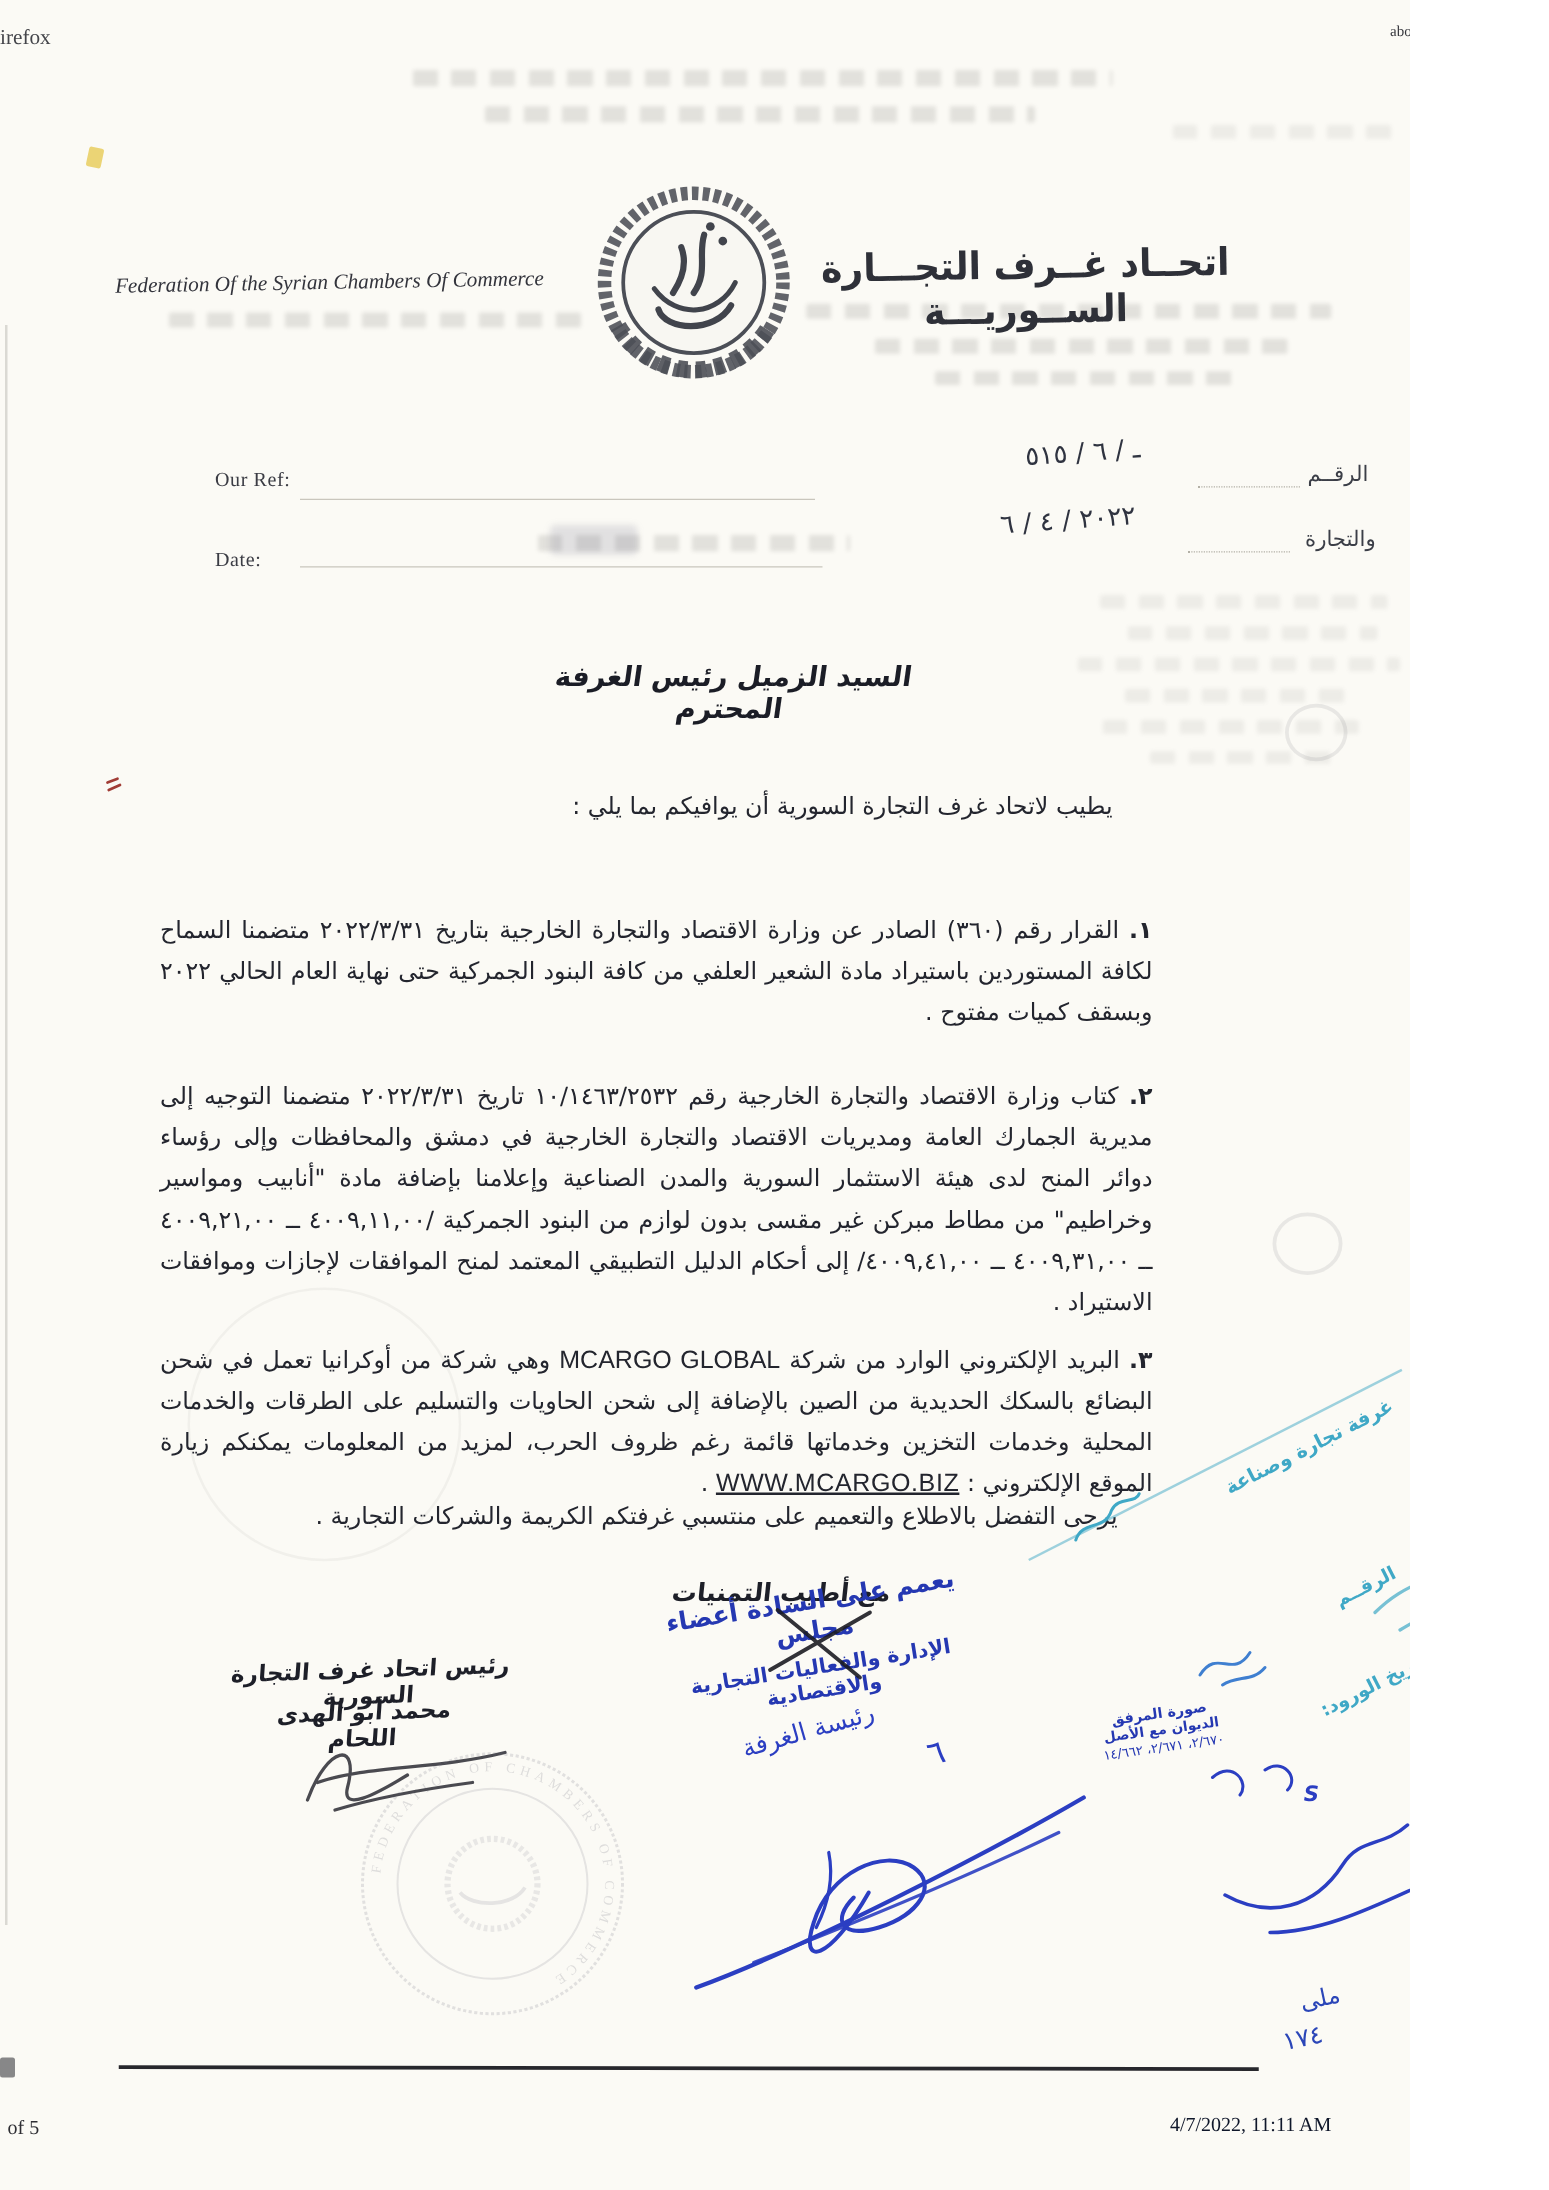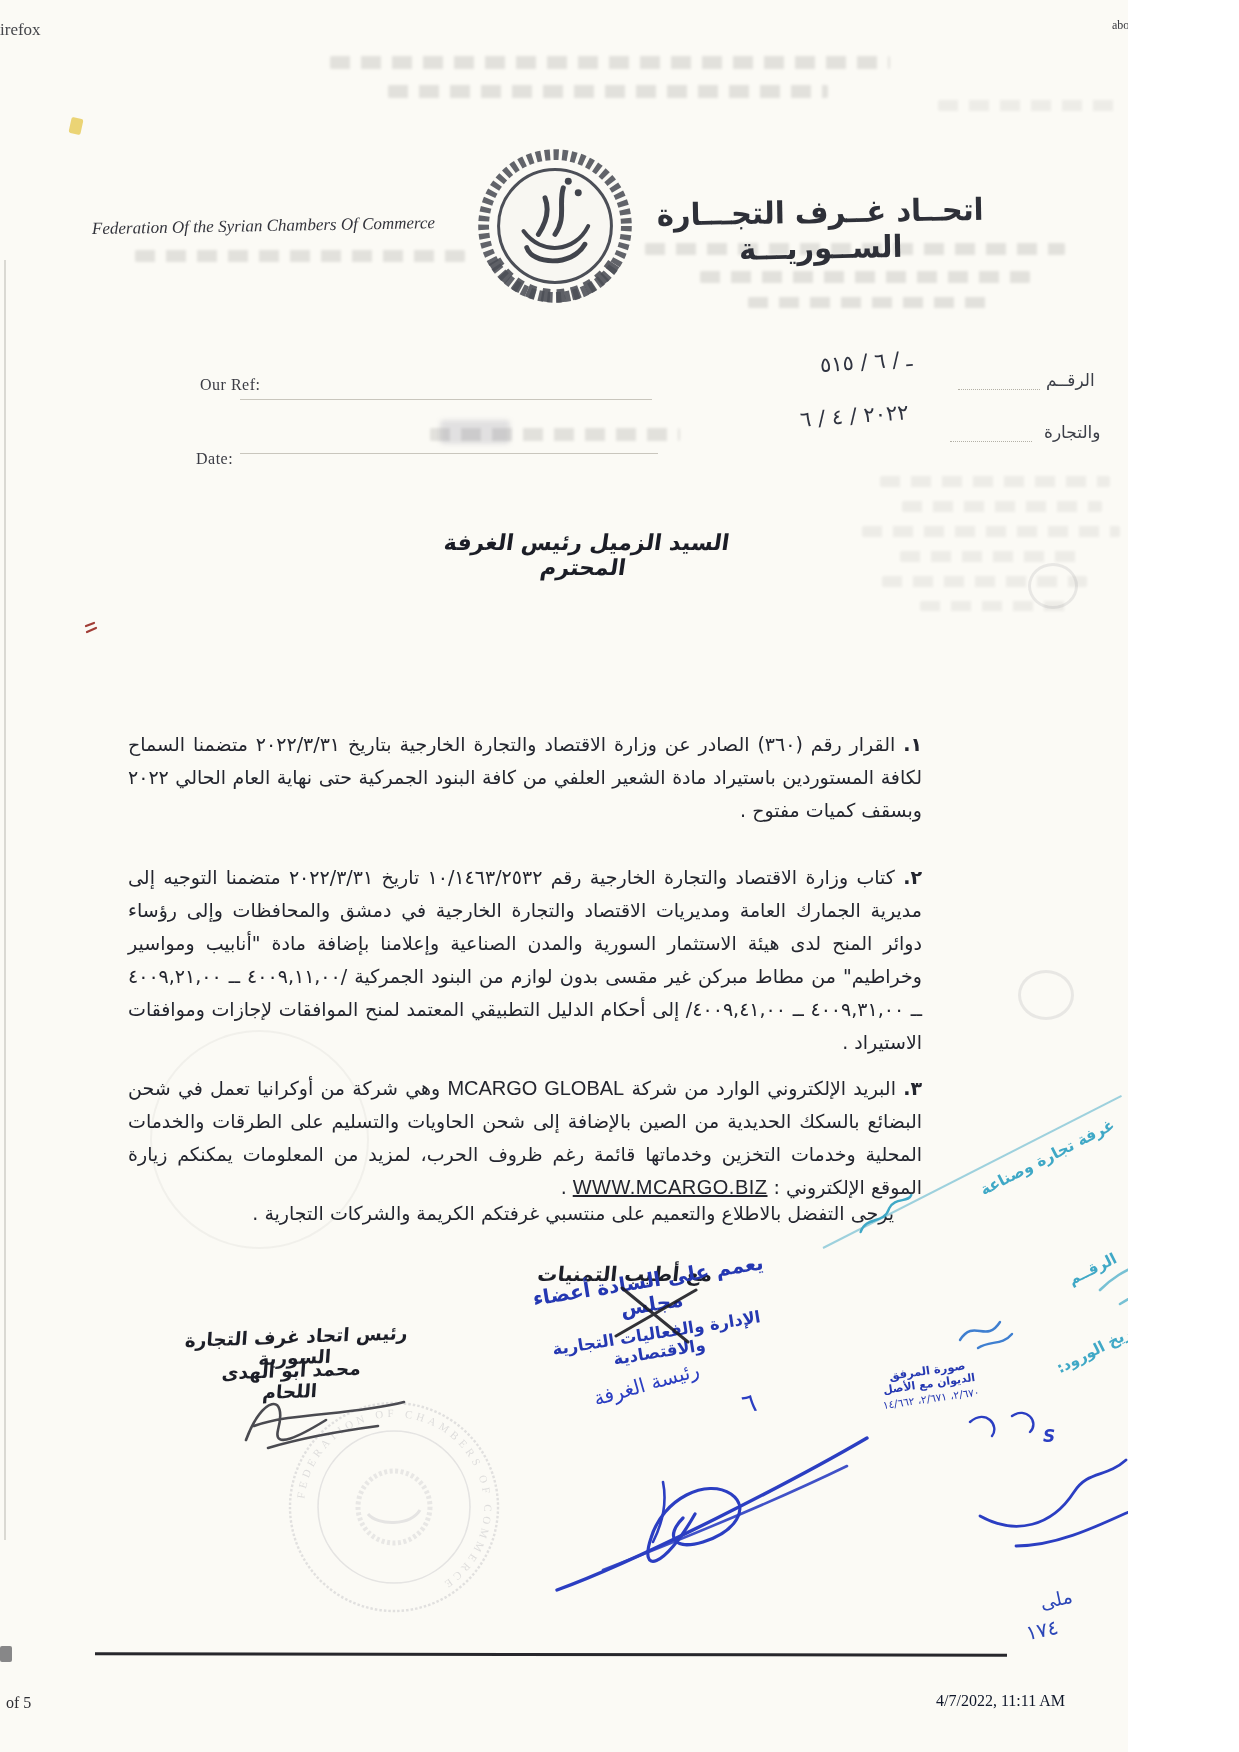--- a/index.html
+++ b/index.html
@@ -68,34 +68,35 @@
     <path d="M13.6,68 A42,42 0 0 0 86.4,68" fill="none" stroke="#4c4f57" stroke-width="8" stroke-dasharray="5 4" opacity=".9"></path>
     <circle cx="50" cy="47" r="34" fill="#f8f7f2" stroke="#4c4f57" stroke-width="1.8"></circle>
     <path d="M33,60 C36,70 60,72 68,58 M55,24 C52,34 57,42 50,52 M44,30 C47,38 44,46 40,52" fill="none" stroke="#41444c" stroke-width="3" stroke-linecap="round"></path>
     <path d="M31,50 C42,65 62,63 70,47" fill="none" stroke="#41444c" stroke-width="2.4" stroke-linecap="round"></path>
     <circle cx="58" cy="20" r="2.1" fill="#41444c"></circle>
     <circle cx="64" cy="27" r="2.1" fill="#41444c"></circle>
   </svg>
 
   <div class="abs ar" style="left:648px;top:196px;width:345px;font-size:29px;font-weight:bold;color:#2e3038;text-align:center;transform:rotate(-1deg) scaleY(1.05);">اتحــاد غــرف التجـــارة الســوريـــة</div>
 
-  <div class="abs en-serif" style="left:172px;top:376px;font-size:16px;color:#3b3c44;letter-spacing:.5px;margin-left:28px;">Our Ref:</div>
+  <div class="abs en-serif" style="left:172px;top:376px;font-size:16px;color:#3b3c44;letter-spacing:.5px;">Our Ref:</div>
   <div class="abs rule" style="left:240px;top:398px;width:412px;"></div>
   <div class="abs hand" style="left:820px;top:350px;font-size:21px;transform:rotate(-4deg);" dir="ltr">ـ / ٦ / ٥١٥</div>
   <div class="abs dotrule" style="left:958px;top:388px;width:82px;"></div>
   <div class="abs ar" style="left:1046px;top:370px;font-size:17px;color:#3b3e47;">الرقــم</div>
 
-  <div class="abs en-serif" style="left:172px;top:450px;font-size:16px;color:#3b3c44;letter-spacing:.5px;margin-left:24px;">Date:</div>
+  <div class="abs en-serif" style="left:172px;top:440px;font-size:16px;color:#3b3c44;letter-spacing:.5px;">Date:</div>
   <div class="abs rule" style="left:240px;top:452px;width:418px;"></div>
   <div class="abs hand" style="left:800px;top:404px;font-size:21px;transform:rotate(-4deg);" dir="ltr">٢٠٢٢ / ٤ / ٦</div>
   <div class="abs dotrule" style="left:950px;top:440px;width:82px;"></div>
   <div class="abs ar" style="left:1044px;top:422px;font-size:17px;color:#3b3e47;">والتجارة</div>
 
   <div class="abs ar" style="left:400px;top:530px;width:370px;text-align:center;font-size:22px;font-weight:bold;color:#1b1d26;transform:skewX(-8deg);">السيد الزميل رئيس الغرفة المحترم</div>
 
+  <div class="abs ar" style="left:390px;top:634px;width:500px;font-size:19px;text-align:right;color:#23252e;">يطيب لاتحاد غرف التجارة السورية أن يوافيكم بما يلي :</div>
 
   <div class="abs item" style="top:696px;">
     <span class="num">١.</span>
     <span>القرار رقم (٣٦٠) الصادر عن وزارة الاقتصاد والتجارة الخارجية بتاريخ ٢٠٢٢/٣/٣١ متضمنا السماح لكافة المستوردين باستيراد مادة الشعير العلفي من كافة البنود الجمركية حتى نهاية العام الحالي ٢٠٢٢ وبسقف كميات مفتوح .</span>
   </div>
 
   <div class="abs item" style="top:829px;">
     <span class="num">٢.</span>
     <span>كتاب وزارة الاقتصاد والتجارة الخارجية رقم ١٠/١٤٦٣/٢٥٣٢ تاريخ ٢٠٢٢/٣/٣١ متضمنا التوجيه إلى مديرية الجمارك العامة ومديريات الاقتصاد والتجارة الخارجية في دمشق والمحافظات وإلى رؤساء دوائر المنح لدى هيئة الاستثمار السورية والمدن الصناعية وإعلامنا بإضافة مادة "أنابيب ومواسير وخراطيم" من مطاط مبركن غير مقسى بدون لوازم من البنود الجمركية /٤٠٠٩,١١,٠٠ ــ ٤٠٠٩,٢١,٠٠ ــ ٤٠٠٩,٣١,٠٠ ــ ٤٠٠٩,٤١,٠٠/ إلى أحكام الدليل التطبيقي المعتمد لمنح الموافقات لإجازات وموافقات الاستيراد .</span>
   </div>

